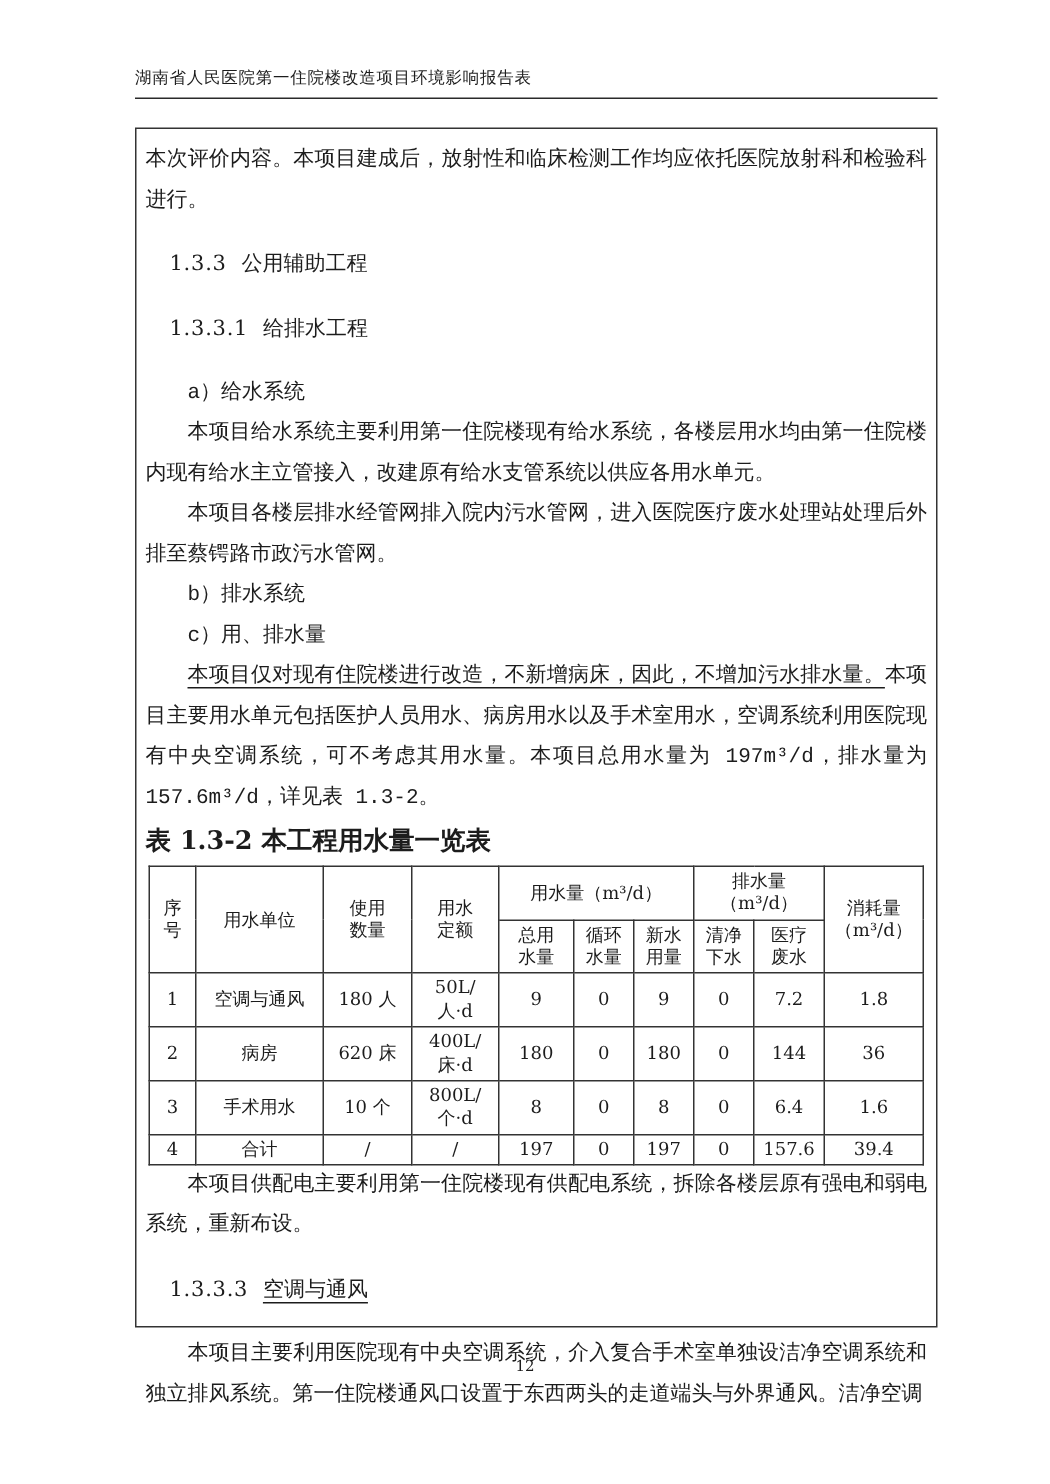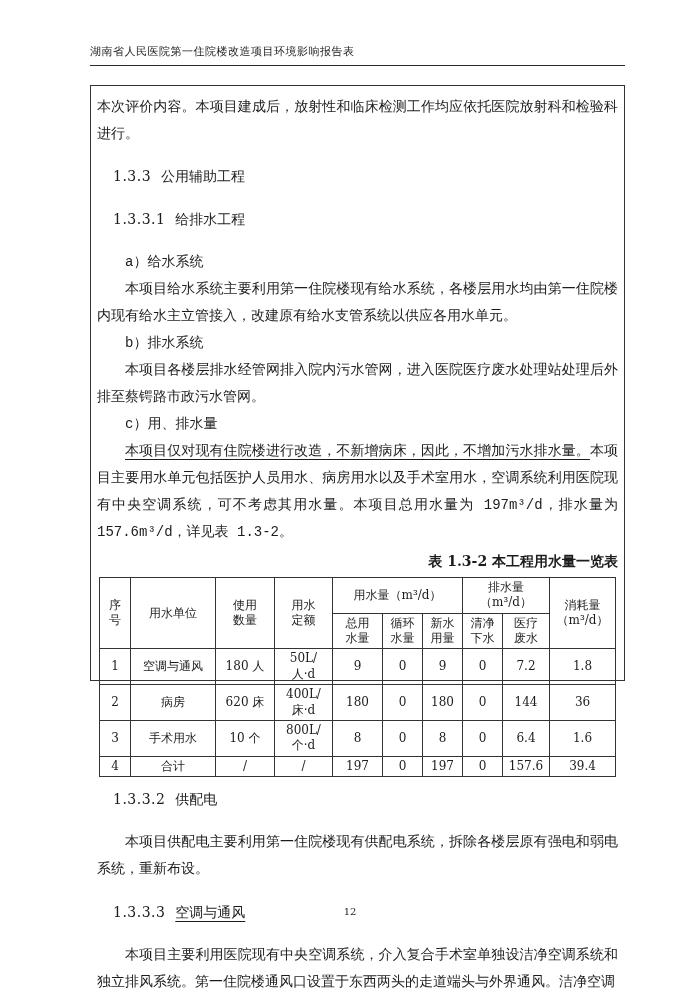--- a/index.html
+++ b/index.html
@@ -14,21 +14,21 @@
   .running-header{
     position:absolute;top:44px;left:90px;width:535px;
     text-align:left;
     font-size:11px;letter-spacing:0.5px;
     padding-bottom:6px;
     border-bottom:1.6px solid #2a2a2a;
     box-sizing:border-box;
   }
   .content-box{
     position:absolute;top:85px;left:90px;
-    width:535px;height:596px;
+    width:535px;height:800px;
     border:1.6px solid #333;
     box-sizing:border-box;
     padding:7px 6px 0 6px;
   }
   .body-p{
     margin:0;
     font-size:14px;
     line-height:27px;
     text-align:justify;
     text-justify:inter-ideograph;
@@ -37,22 +37,22 @@
   .heading{margin:16px;font-size:14px;line-height:27px;}
   .heading .sec-num{letter-spacing:0.5px;}
   .heading .sec-title{margin-left:0.7em;}
   .u{
     text-decoration:underline;
     text-underline-offset:4px;
     text-decoration-thickness:1px;
   }
   .table-title{
     margin:3px 0 4px 0;
-    text-align:right;
-    font-size:14px;
+    text-align:left;
+    font-size:17px;
     font-weight:bold;
     line-height:24px;
   }
   table.water{
     border-collapse:collapse;
     margin:0 auto;
     width:516px;
     table-layout:fixed;
     font-size:12px;
     line-height:1.28;
@@ -84,22 +84,22 @@
 
   <p class="body-p">本次评价内容。本项目建成后，放射性和临床检测工作均应依托医院放射科和检验科进行。</p>
 
   <p class="heading"><span class="sec-num">1.3.3</span><span class="sec-title">公用辅助工程</span></p>
 
   <p class="heading"><span class="sec-num">1.3.3.1</span><span class="sec-title">给排水工程</span></p>
 
   <p class="body-p indent">a）给水系统</p>
   <p class="body-p indent">本项目给水系统主要利用第一住院楼现有给水系统，各楼层用水均由第一住院楼内现有给水主立管接入，改建原有给水支管系统以供应各用水单元。</p>
 
+  <p class="body-p indent">本项目各楼层排水经管网排入院内污水管网，进入医院医疗废水处理站处理后外排至蔡锷路市政污水管网。</p>
   <p class="body-p indent">b）排水系统</p>
-  <p class="body-p indent">本项目各楼层排水经管网排入院内污水管网，进入医院医疗废水处理站处理后外排至蔡锷路市政污水管网。</p>
 
   <p class="body-p indent">c）用、排水量</p>
   <p class="body-p indent"><span class="u">本项目仅对现有住院楼进行改造，不新增病床，因此，不增加污水排水量。</span><span>本项目主要用水单元包括医护人员用水、病房用水以及手术室用水，空调系统利用医院现有中央空调系统，可不考虑其用水量。本项目总用水量为 197m³/d，排水量为 157.6m³/d，详见表 1.3-2。</span></p>
 
   <div class="table-title">表 1.3-2 本工程用水量一览表</div>
 
   <table class="water">
     <colgroup>
       <col style="width:31px">
         <col style="width:85px">
@@ -214,21 +214,20 @@
         <td>197</td>
         <td>0</td>
         <td>197</td>
         <td>0</td>
         <td>157.6</td>
         <td>39.4</td>
       </tr>
     </tbody>
   </table>
 
-  <p class="heading" style="margin-top:9px"><span class="sec-num">1.3.3.2</span><span class="sec-title">供配电</span></p>
   <p class="body-p indent">本项目供配电主要利用第一住院楼现有供配电系统，拆除各楼层原有强电和弱电系统，重新布设。</p>
 
   <p class="heading"><span class="sec-num">1.3.3.3</span><span class="sec-title u">空调与通风</span></p>
   <p class="body-p indent">本项目主要利用医院现有中央空调系统，介入复合手术室单独设洁净空调系统和独立排风系统。第一住院楼通风口设置于东西两头的走道端头与外界通风。洁净空调</p>
 
 </div>
 
 <div class="page-number">12</div>
 
 </body></html>

